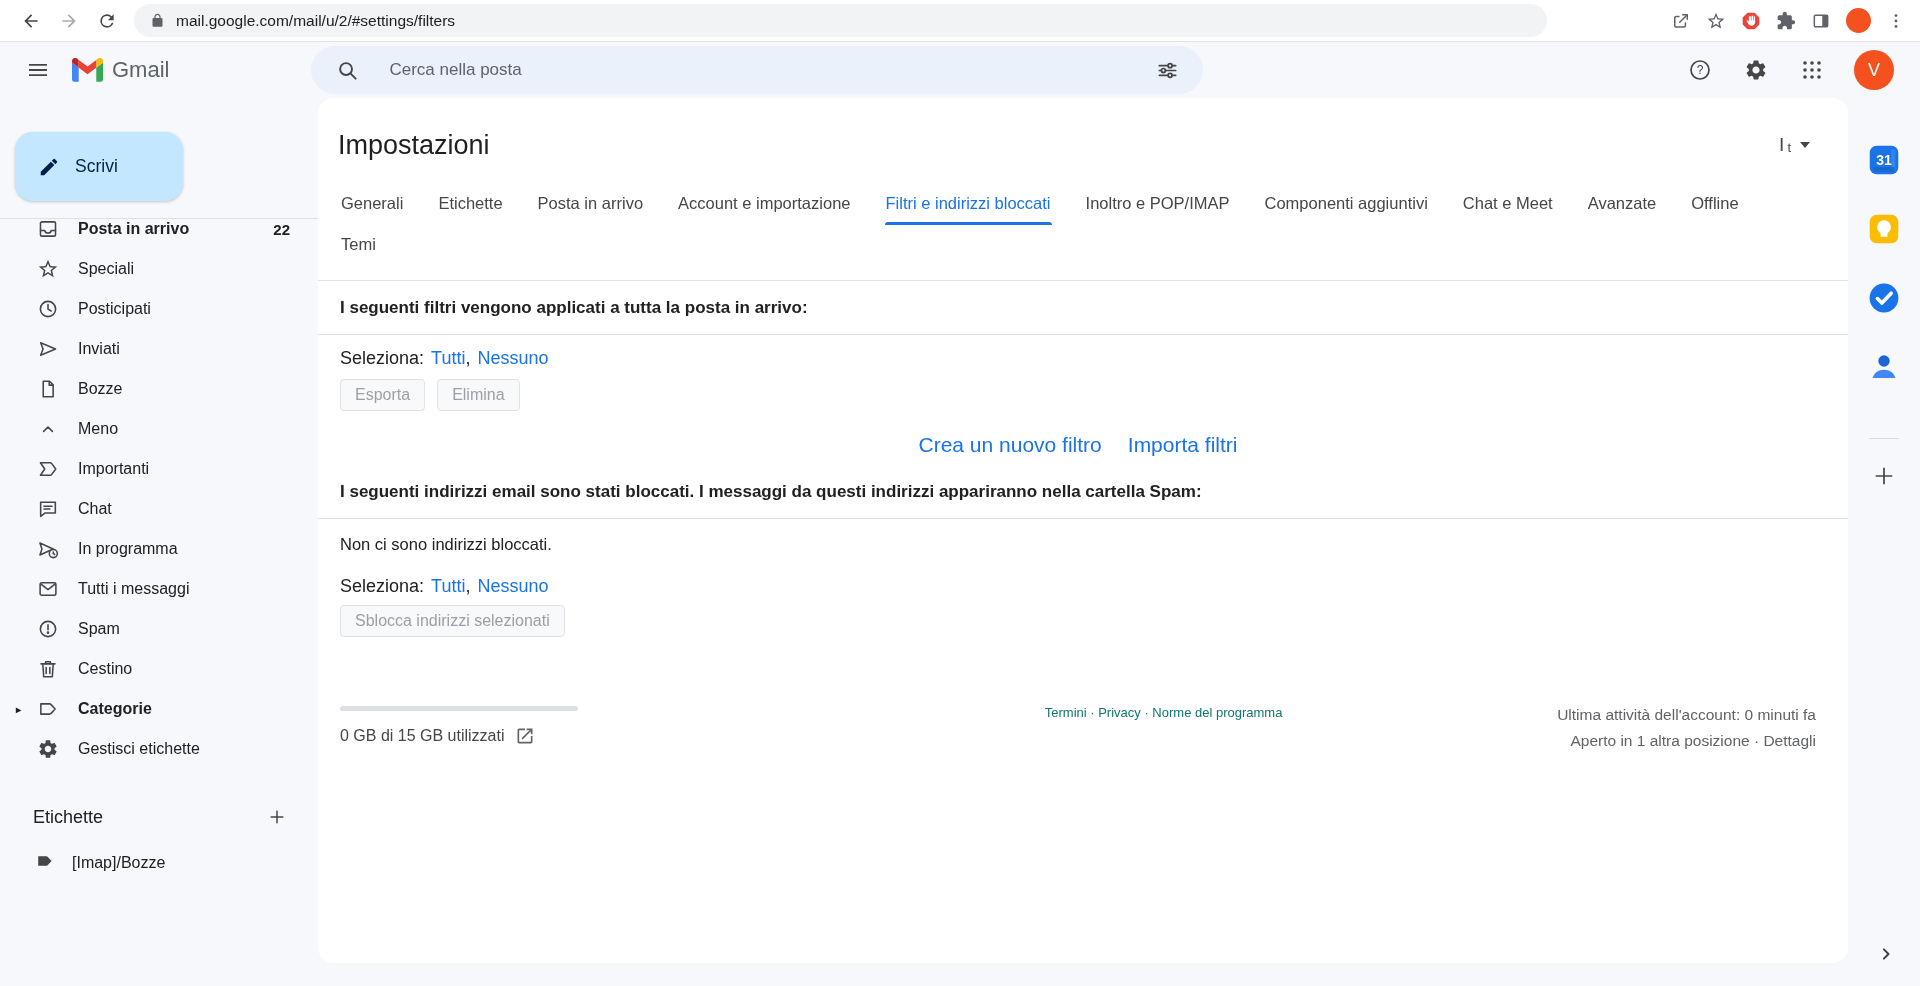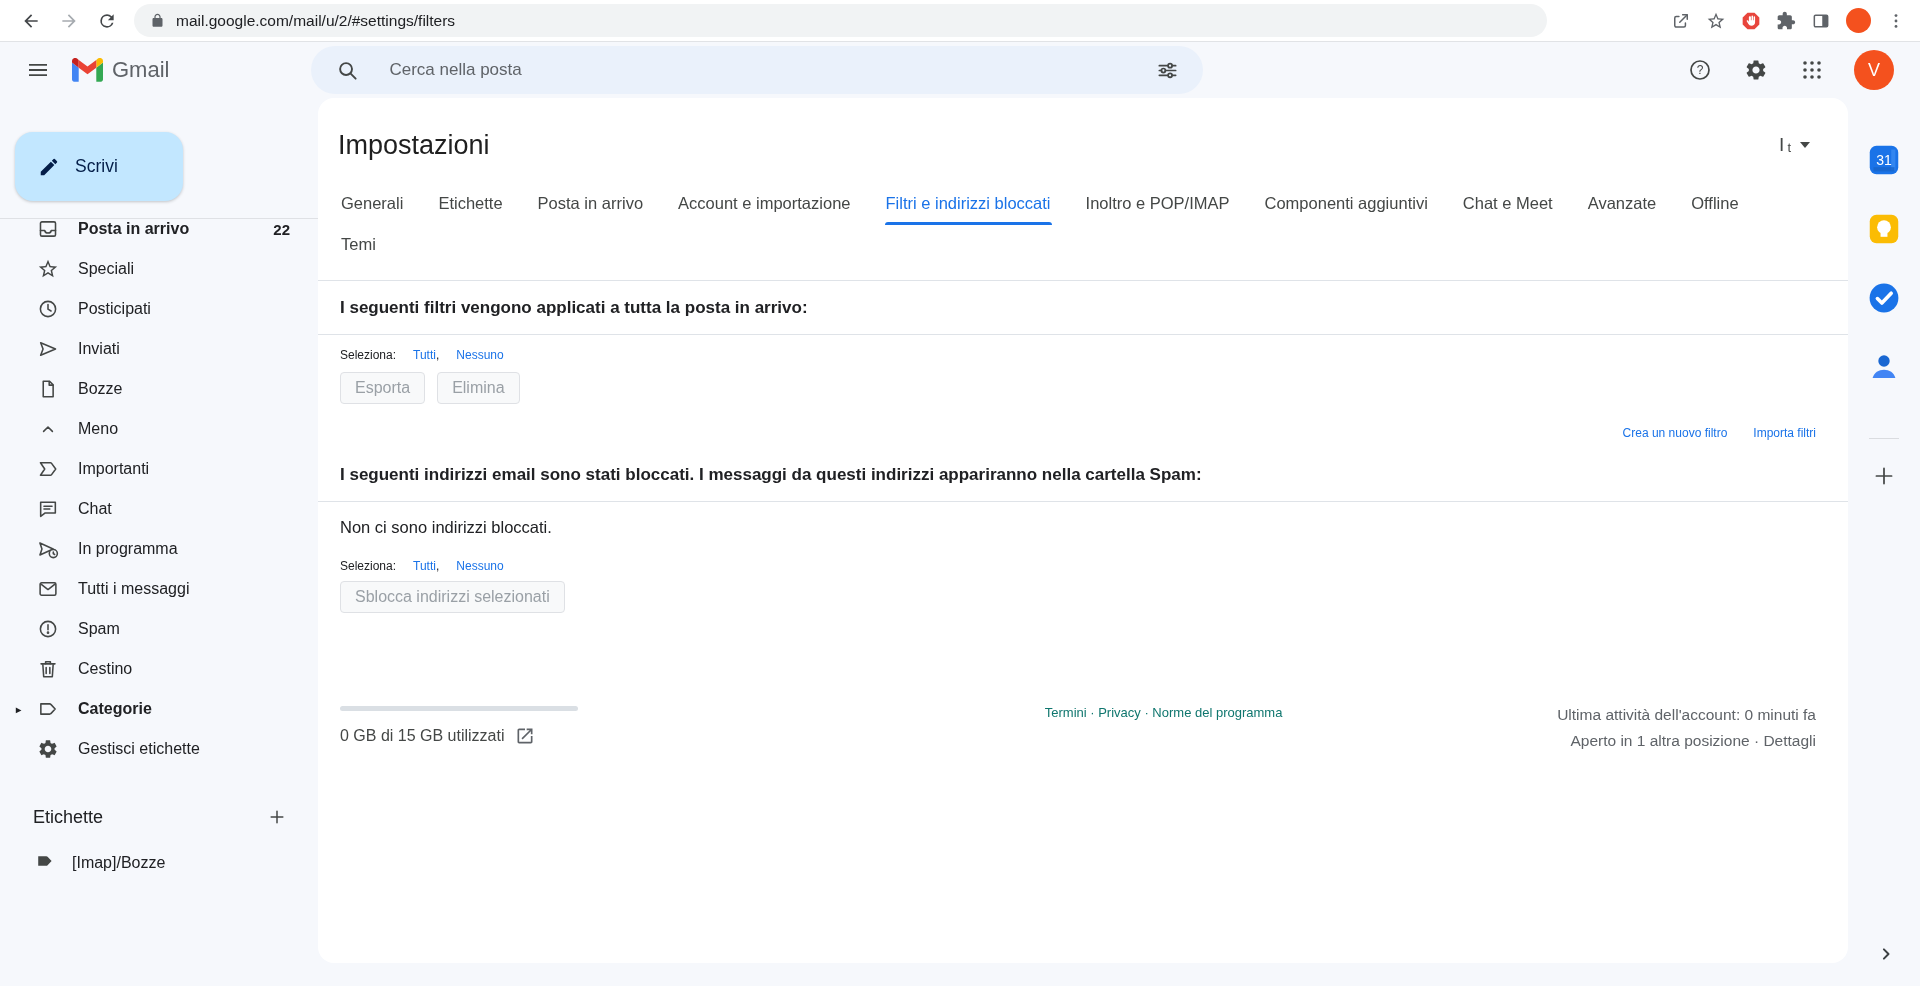--- a/index.html
+++ b/index.html
@@ -57,40 +57,40 @@
 .input-tools{color:#444746;font-size:19px;display:flex;align-items:flex-start;gap:9px;margin:10px 6px 0 0;cursor:pointer}
 .input-tools .sub{font-size:13px;margin-top:6px;margin-left:-6px}
 .caret{width:0;height:0;border-left:5px solid transparent;border-right:5px solid transparent;border-top:6px solid #444746;margin-top:8px}
 .tabs{display:flex;flex-wrap:wrap;column-gap:33px;max-width:1450px;margin-top:18px;padding-bottom:14px}
 .tab{position:relative;padding:10px 1px 12px;font-size:16.5px;color:#444746;font-weight:500;cursor:pointer;white-space:nowrap}
 .tab.active{color:#1a73e8}
 .tab.active::after{content:"";position:absolute;left:0;right:0;bottom:0;height:3px;border-radius:3px 3px 0 0;background:#1a73e8}
 .full-divider{border-top:1px solid #dfe3e8;margin:0 -32px 0 -22px}
 .section-head{font-size:17px;font-weight:bold;color:#202124;padding:17px 0 16px}
 .section-head.second{padding-top:21px}
-.select-row{margin-top:13px;font-size:12px;color:#202124;display:flex;gap:17px}
+.select-row{margin-top:13px;font-size:18px;color:#202124;display:flex;gap:7px}
 .select-row.gap2{margin-top:22px}
 .link{color:#1a73e8;cursor:pointer;text-decoration:none}
 .btn-row{margin-top:10px;display:flex;gap:12px}
 .btn-row.tight{margin-top:8px}
 .gbtn{background:#f8f9fa;border:1px solid #dfe1e5;border-radius:4px;color:#9aa0a6;font-size:16px;padding:6px 14px;font-family:"Liberation Sans",sans-serif;cursor:default}
-.center-links{display:flex;justify-content:flex-end;gap:26px;margin:22px 0 4px;font-size:12px}
+.center-links{display:flex;justify-content:center;gap:26px;margin:22px 0 4px;font-size:21px}
 .plain{margin-top:16px;font-size:16.5px;color:#202124}
 .cfooter{position:absolute;top:604px;left:22px;right:32px;display:flex;align-items:flex-start}
 .f-left{width:430px}
 .storage-bar{width:238px;height:5px;border-radius:3px;background:#dadfe4;margin-top:4px}
 .storage-line{margin-top:15px;display:flex;align-items:center;gap:10px;font-size:16px;color:#444746}
 .storage-line svg{width:20px;height:20px;color:#5f6368}
 .f-center{flex:1;text-align:center;font-size:13px;color:#0f766e;padding-top:3px}
 .f-right{text-align:right;font-size:15.5px;color:#5f6368;line-height:26px}
 
 .companion{width:72px;flex:none;display:flex;flex-direction:column;align-items:center;padding-top:44px;position:relative}
 .capp{width:36px;height:36px;margin-bottom:33px;position:relative;cursor:pointer}
 .capp svg{width:36px;height:36px;display:block}
-.cal-num{position:absolute;inset:0;display:flex;align-items:center;justify-content:center;color:#fff;font-size:14px;font-weight:normal}
+.cal-num{position:absolute;inset:0;display:flex;align-items:center;justify-content:center;color:#fff;font-size:14px;font-weight:bold}
 .cdivider{width:30px;border-top:1px solid #dadce0;margin-top:20px}
 .cplus{margin-top:24px;color:#444746;cursor:pointer}
 .cplus svg{width:26px;height:26px}
 .collapse-btn{position:absolute;right:24px;bottom:18px;color:#3c4043;cursor:pointer}
 .collapse-btn svg{width:20px;height:20px}
 </style>
 </head>
 <body>
 
 <div class="page">

